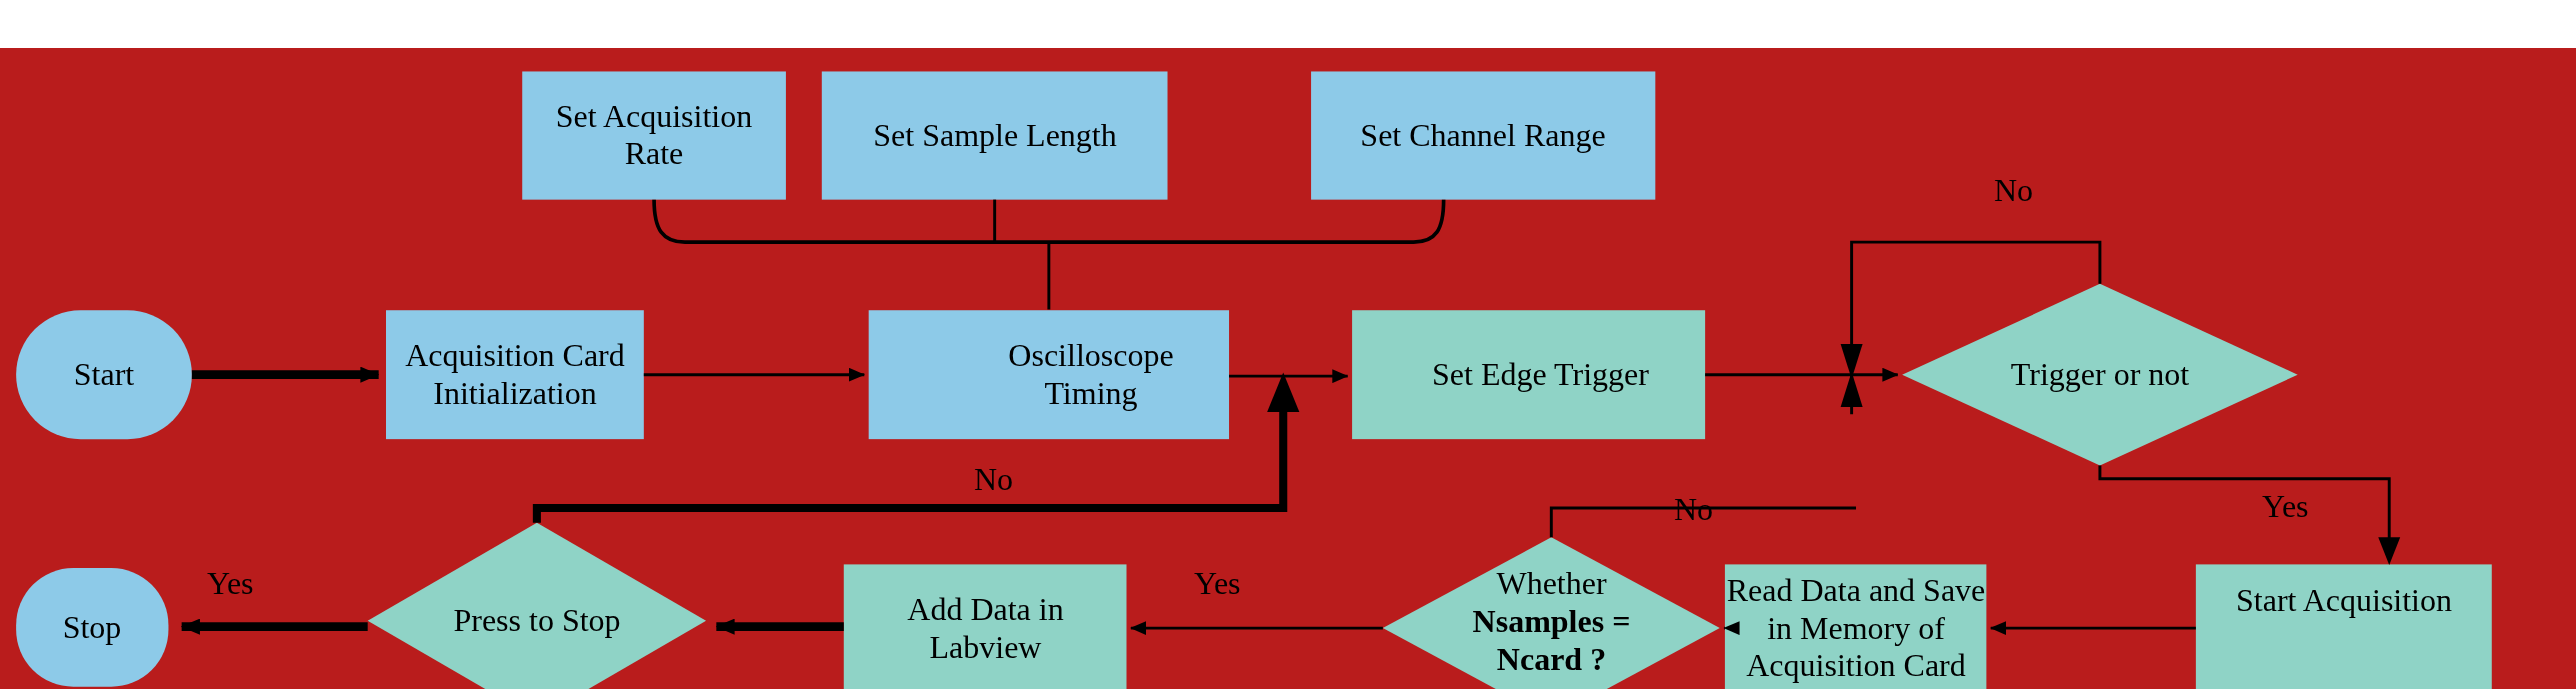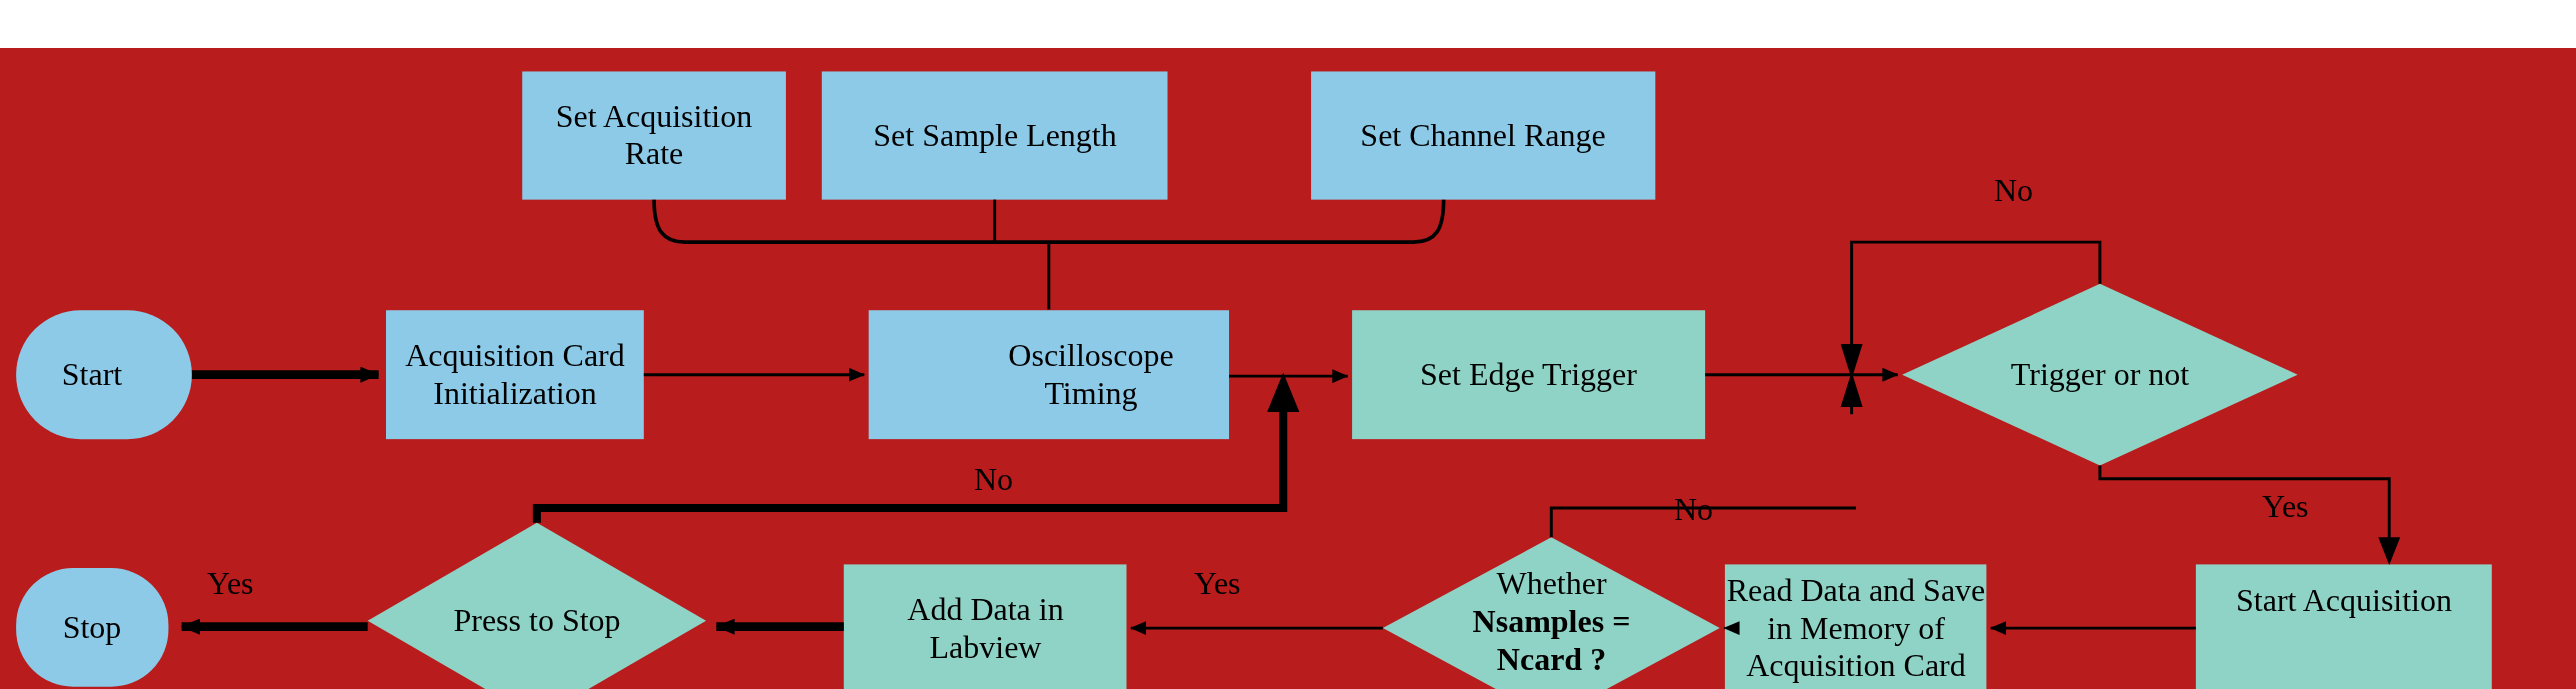--- a/index.html
+++ b/index.html
@@ -129,29 +129,29 @@
     <line x1="502" y1="790" x2="248" y2="790" stroke="#000" stroke-width="12" marker-end="url(#ah-thick)"></line>
   </svg>
 
   <div class="node-label" style="left:522px; top:23.4px; width:264px; height:128px;">Set Acquisition
 Rate</div>
 
   <div class="node-label" style="left:822px; top:23.4px; width:346px; height:128px;">Set Sample Length</div>
 
   <div class="node-label" style="left:1311px; top:23.4px; width:344px; height:128px;">Set Channel Range</div>
 
-  <div class="node-label" style="left:4px; top:262px; width:176px; height:129px;">Start</div>
+  <div class="node-label" style="left:16px; top:262px; width:176px; height:129px;">Start</div>
 
   <div class="node-label" style="left:386px; top:262px; width:258px; height:129px;">Acquisition Card
 Initialization</div>
 
   <div class="node-label" style="left:869px; top:262px; width:360px; height:129px;padding-left:42px;">Oscilloscope
 Timing</div>
 
-  <div class="node-label" style="left:1352px; top:262px; width:353px; height:129px;">Set Edge Trigger</div>
+  <div class="node-label" style="left:1352px; top:262px; width:353px; height:129px;padding-left:12px;">Set Edge Trigger</div>
 
   <div class="node-label" style="left:1902px; top:236px; width:396px; height:182px;">Trigger or not</div>
 
   <div class="node-label" style="left:16px; top:520px; width:152px; height:119px;">Stop</div>
 
   <div class="node-label" style="left:844px; top:516px; width:283px; height:129px;">Add Data in
 Labview</div>
 
   <div class="node-label" style="left:368px; top:475px; width:338px; height:196px;">Press to Stop</div>
 

